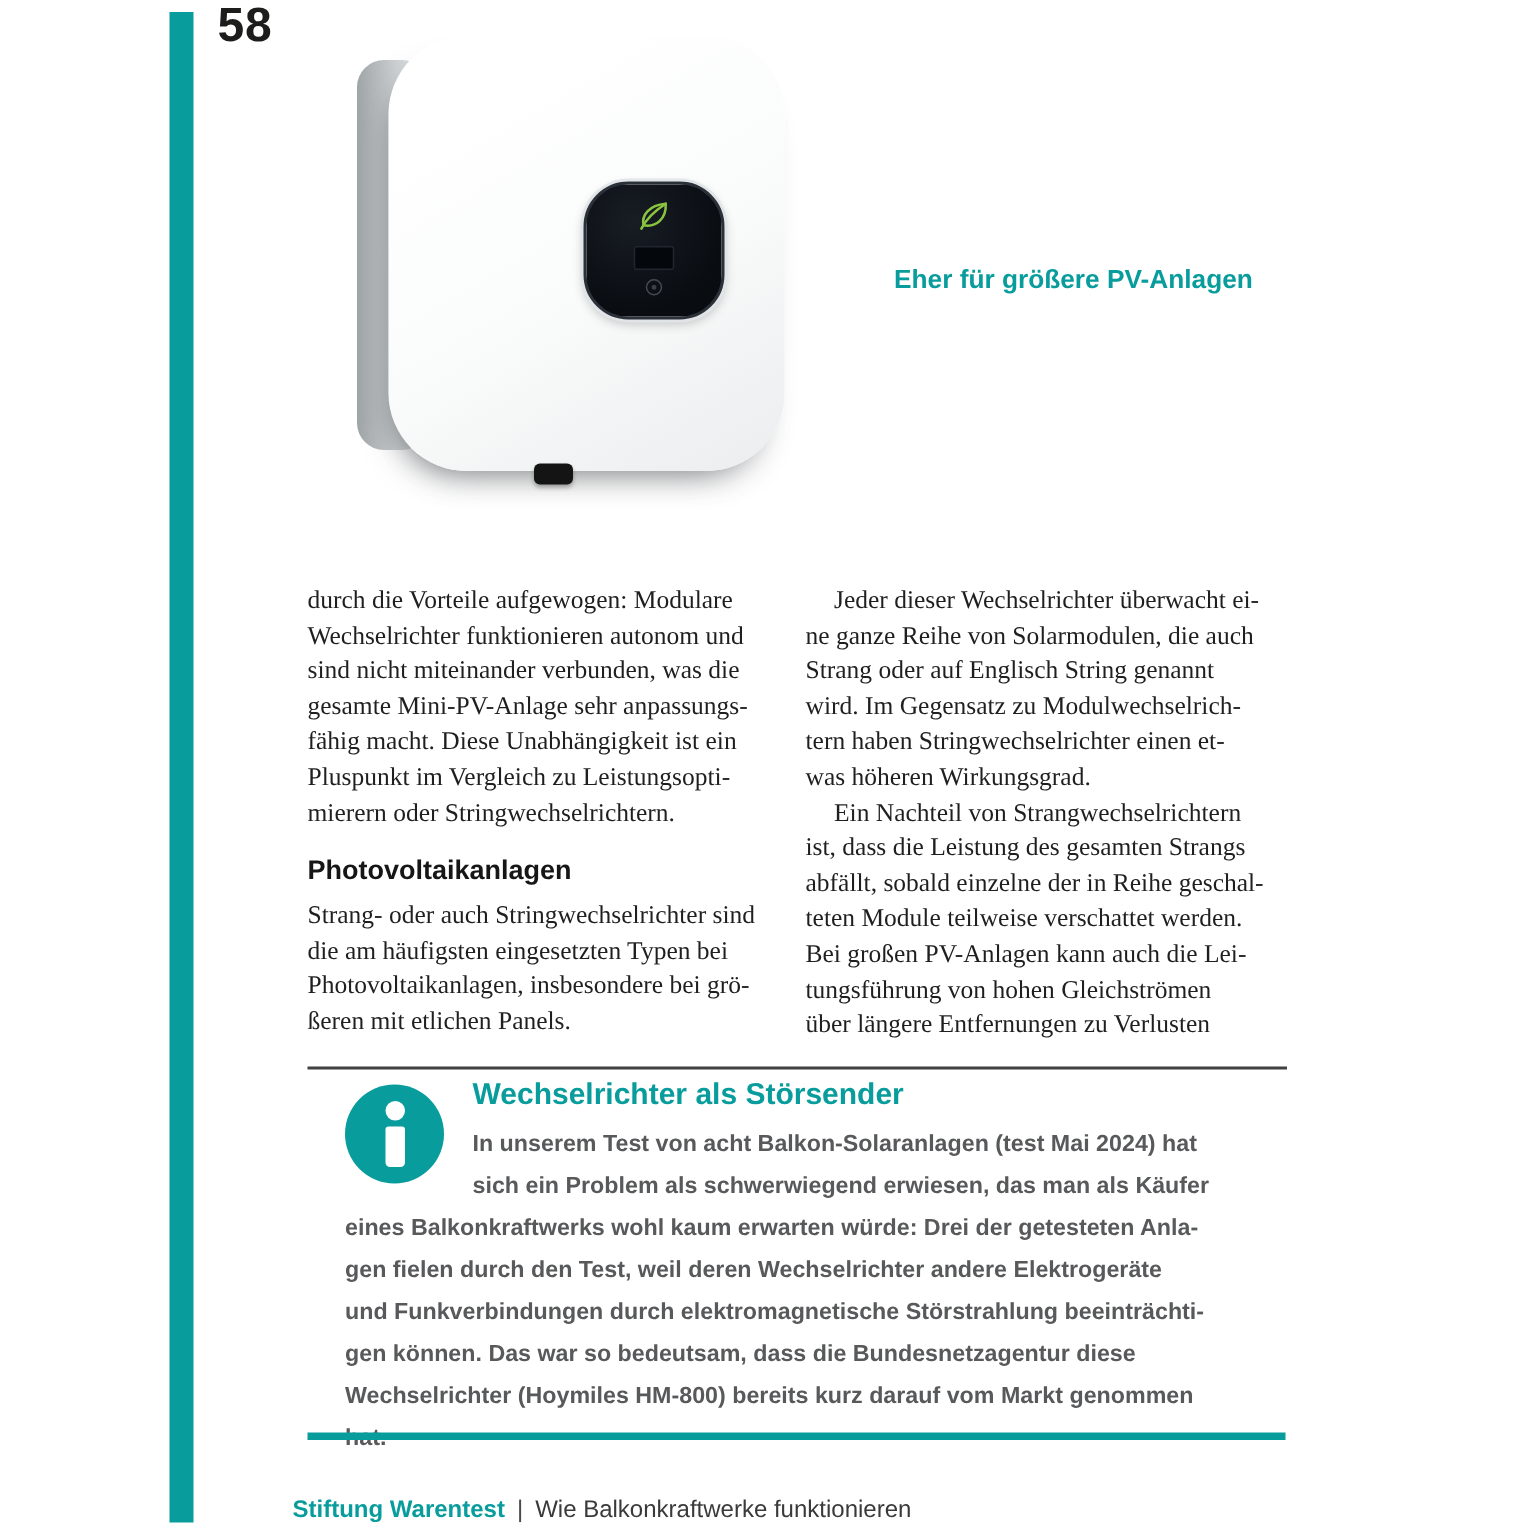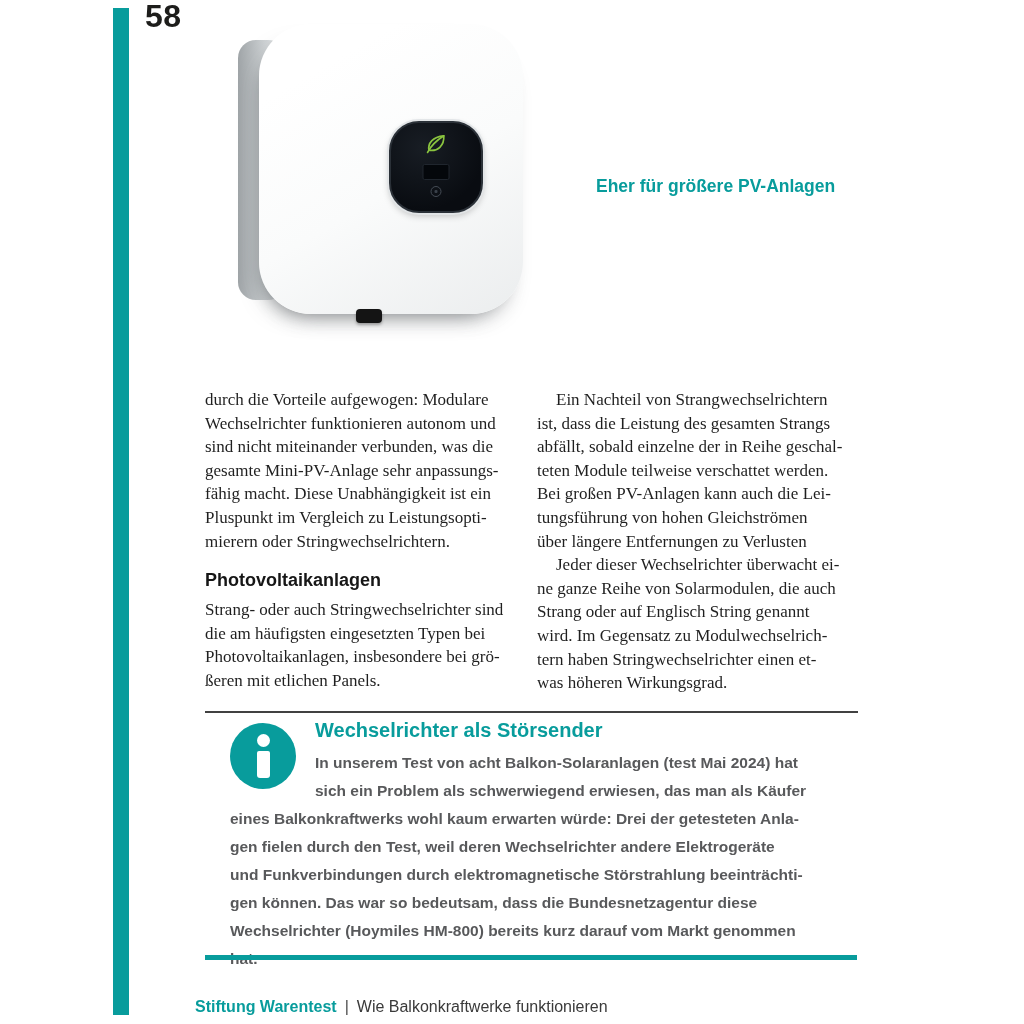--- a/index.html
+++ b/index.html
@@ -107,33 +107,33 @@
 Pluspunkt im Vergleich zu Leistungsopti-
 mierern oder Stringwechselrichtern.</div>
     <div class="section-heading">Photovoltaikanlagen</div>
     <div class="para">Strang- oder auch Stringwechselrichter sind
 die am häufigsten eingesetzten Typen bei
 Photovoltaikanlagen, insbesondere bei grö-
 ßeren mit etlichen Panels.</div>
   </div>
 
   <div class="col col-right">
+    <div class="para indent">Jeder dieser Wechselrichter überwacht ei-
+ne ganze Reihe von Solarmodulen, die auch
+Strang oder auf Englisch String genannt
+wird. Im Gegensatz zu Modulwechselrich-
+tern haben Stringwechselrichter einen et-
+was höheren Wirkungsgrad.</div>
     <div class="para indent">Ein Nachteil von Strangwechselrichtern
 ist, dass die Leistung des gesamten Strangs
 abfällt, sobald einzelne der in Reihe geschal-
 teten Module teilweise verschattet werden.
 Bei großen PV-Anlagen kann auch die Lei-
 tungsführung von hohen Gleichströmen
 über längere Entfernungen zu Verlusten</div>
-    <div class="para indent">Jeder dieser Wechselrichter überwacht ei-
-ne ganze Reihe von Solarmodulen, die auch
-Strang oder auf Englisch String genannt
-wird. Im Gegensatz zu Modulwechselrich-
-tern haben Stringwechselrichter einen et-
-was höheren Wirkungsgrad.</div>
   </div>
 
   <div class="rule-dark"></div>
   <div class="infobox">
     <div class="info-icon">
       <span class="i-dot"></span>
       <span class="i-stem"></span>
     </div>
     <div class="infobox-title">Wechselrichter als Störsender</div>
     <div class="infobox-body">In unserem Test von acht Balkon-Solaranlagen (test Mai 2024) hat

